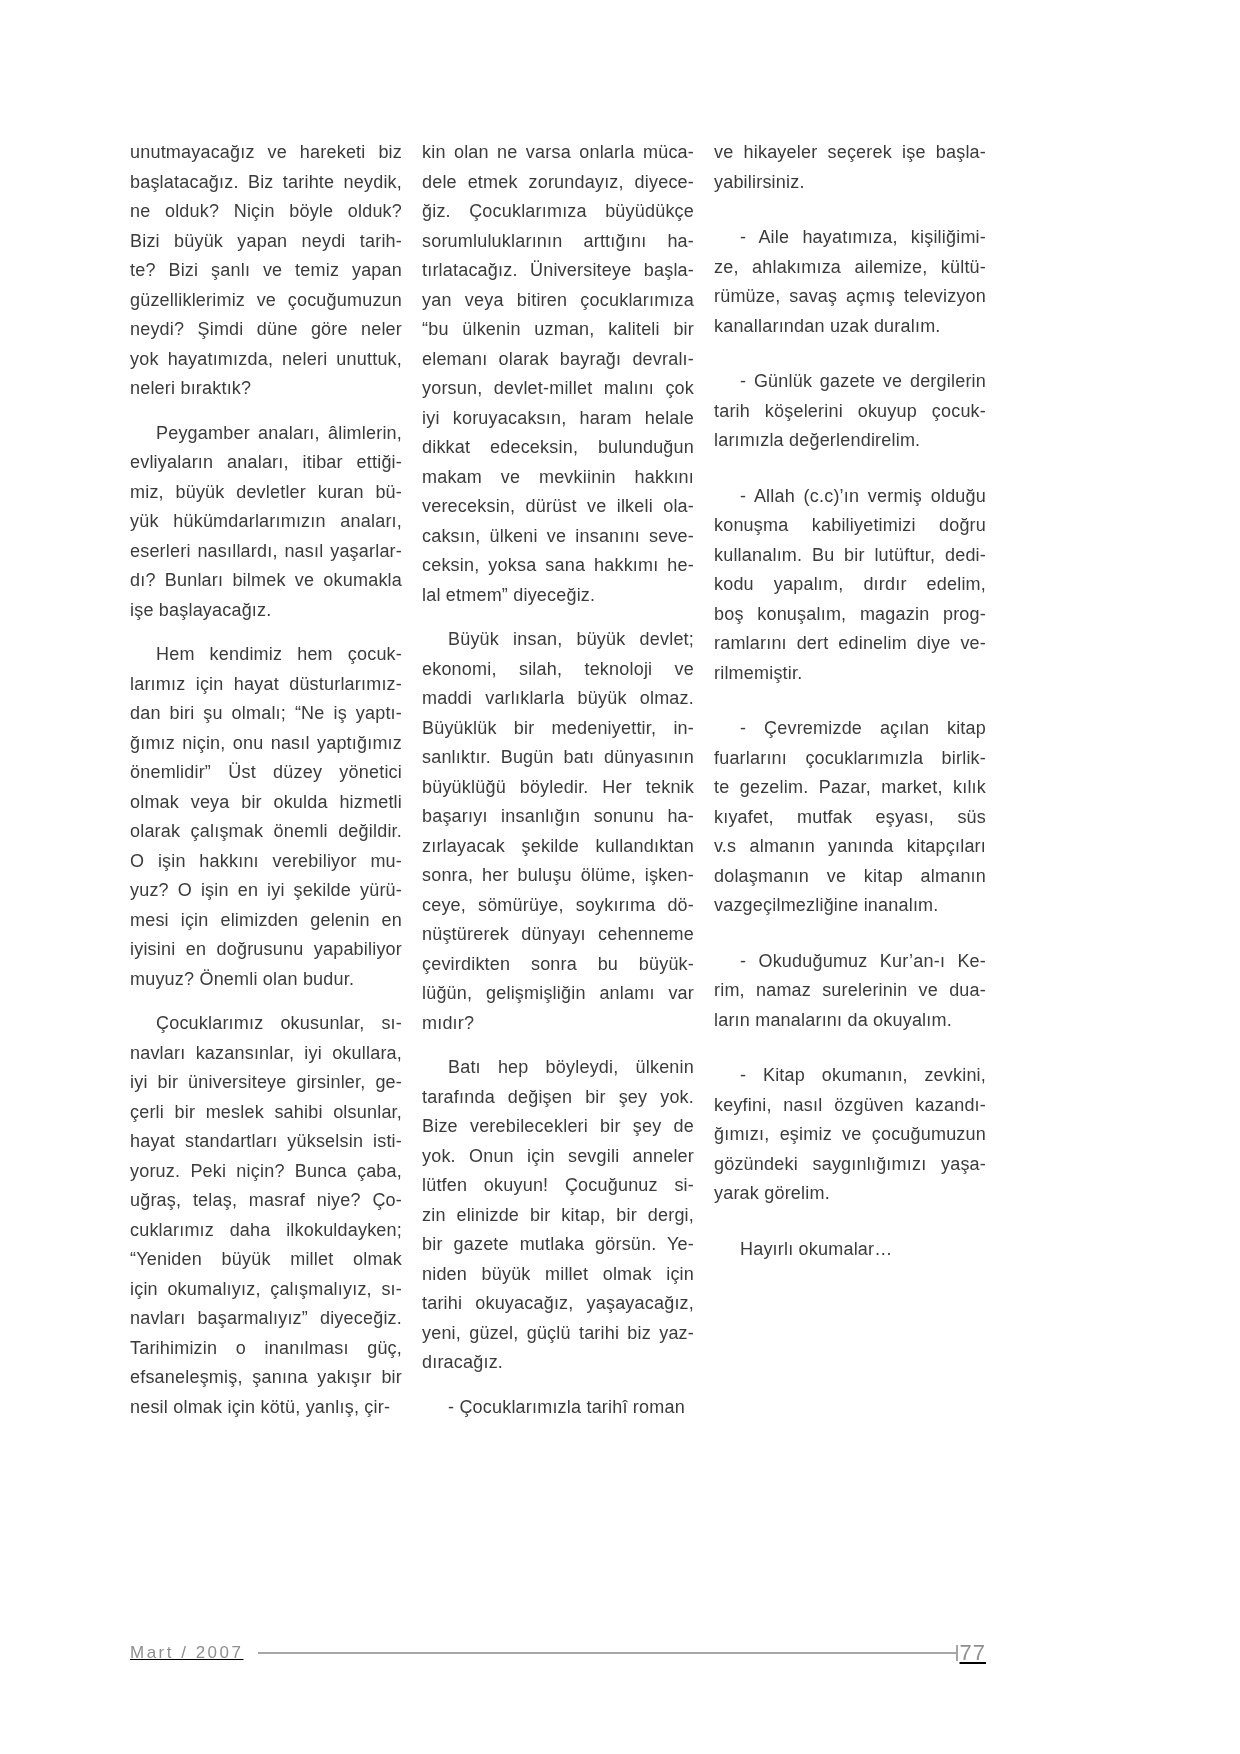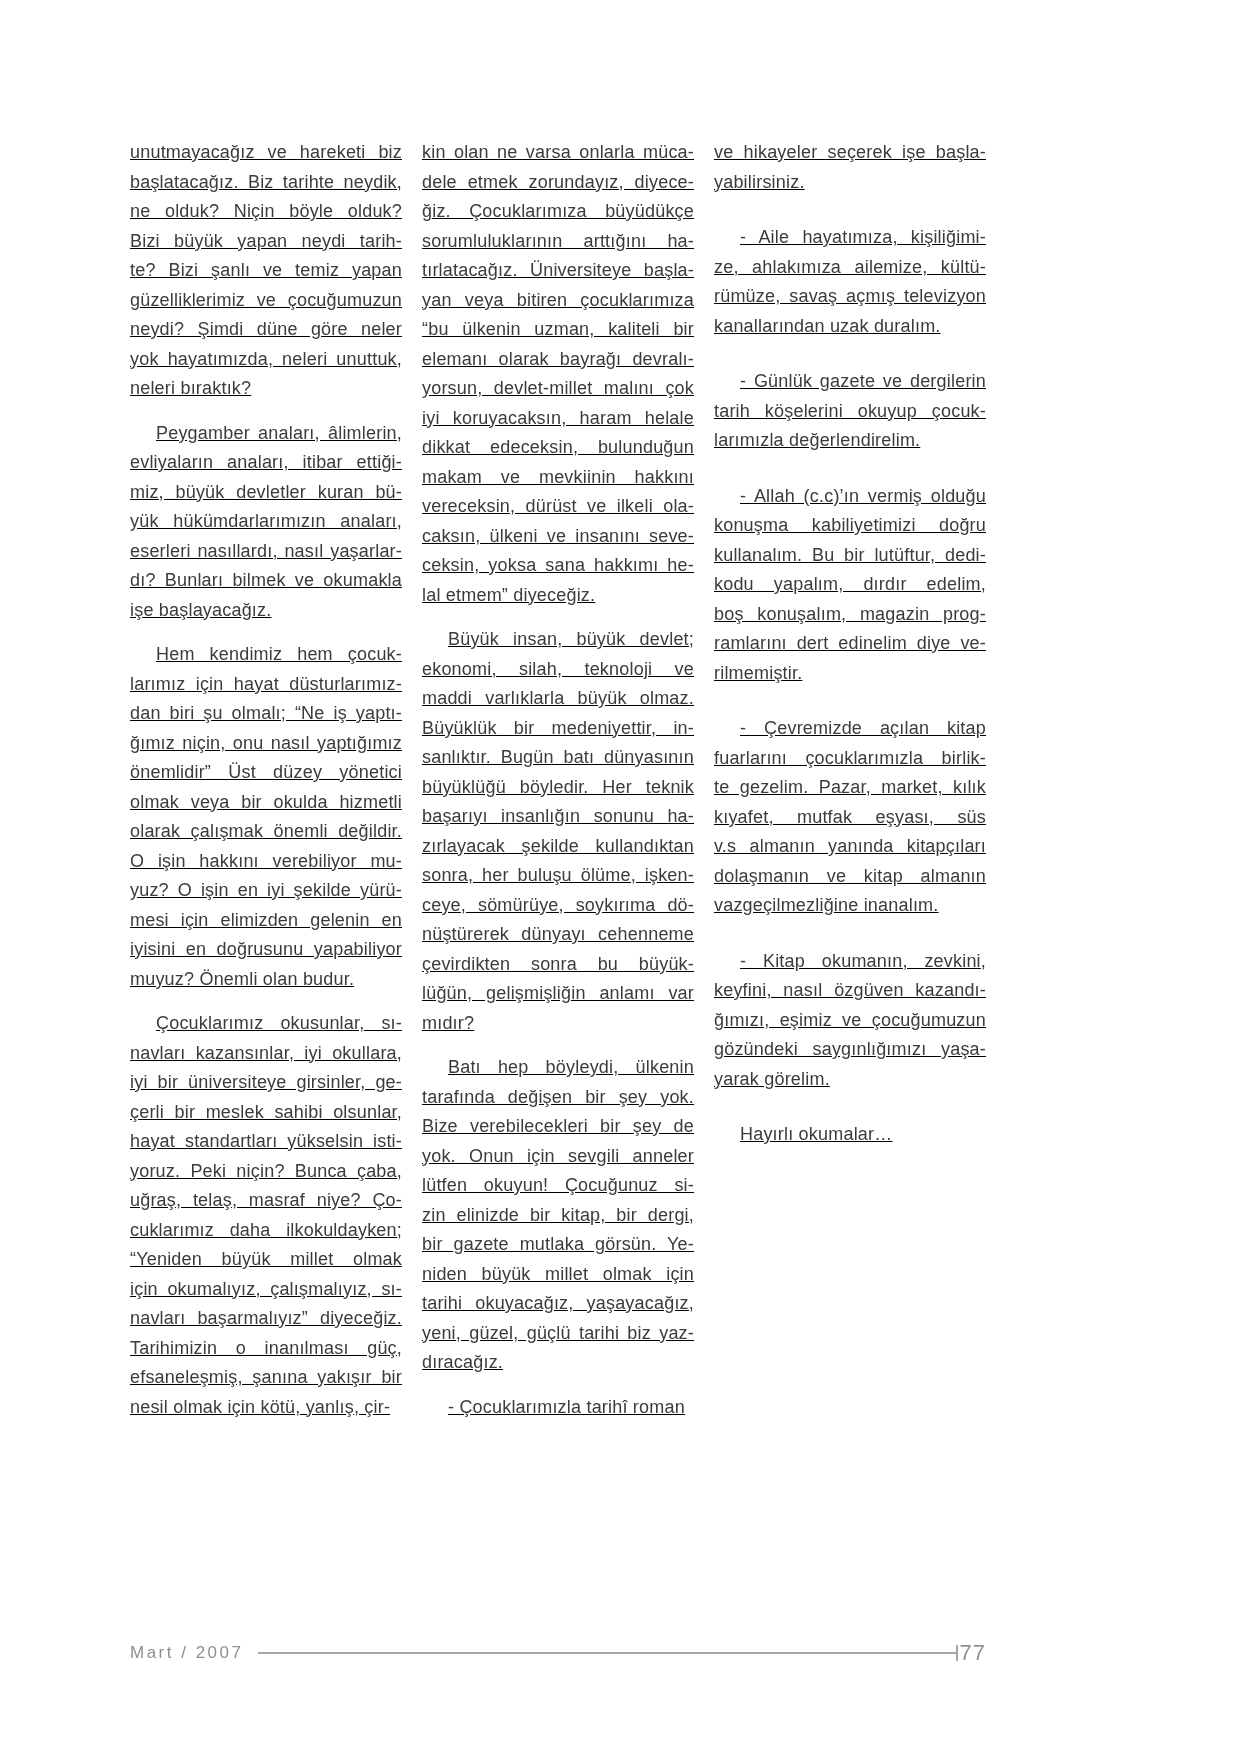--- a/index.html
+++ b/index.html
@@ -19,21 +19,20 @@
     width:1240px;height:1754px;
     background:var(--bg-color);
     overflow:hidden;
   }
   .content{
     position:absolute;
     left:130px;top:138px;
     width:856px;
     display:flex;
     gap:20px;
-    text-decoration:underline;
   }
   .column{
     width:272px;
     font-size:18px;
     line-height:29.5px;
     color:var(--text-color);
     letter-spacing:0.2px;
   }
   .para{margin:0 0 15px 0;}
   .column:nth-child(3) .para{margin-bottom:26px;}
@@ -47,20 +46,21 @@
   
   .line{white-space:normal;max-height:29.5px;}
   .line.last{text-align-last:left;}
   .para.indent .line:first-child{text-indent:26px;}
   .footer{
     position:absolute;
     left:130px;top:1640px;
     width:856px;
     display:flex;
     align-items:center;
+    text-decoration:underline;
   }
   .footer-issue{
     font-size:17px;
     letter-spacing:2.5px;
     color:var(--footer-color);
     white-space:nowrap;
   }
   .footer-rule{
     flex:1;
     height:0;
@@ -218,20 +218,25 @@
         <div class="para indent">
           <div class="line">- Çevremizde açılan kitap</div>
           <div class="line">fuarlarını çocuklarımızla birlik-</div>
           <div class="line">te gezelim. Pazar, market, kılık</div>
           <div class="line">kıyafet, mutfak eşyası, süs eşyası</div>
           <div class="line">v.s almanın yanında kitapçıları</div>
           <div class="line">dolaşmanın ve kitap almanın</div>
           <div class="line last">vazgeçilmezliğine inanalım.</div>
         </div>
         <div class="para indent">
+          <div class="line">- Okuduğumuz Kur’an-ı Ke-</div>
+          <div class="line">rim, namaz surelerinin ve dua-</div>
+          <div class="line last">ların manalarını da okuyalım.</div>
+        </div>
+        <div class="para indent">
           <div class="line">- Kitap okumanın, zevkini,</div>
           <div class="line">keyfini, nasıl özgüven kazandı-</div>
           <div class="line">ğımızı, eşimiz ve çocuğumuzun</div>
           <div class="line">gözündeki saygınlığımızı yaşa-</div>
           <div class="line last">yarak görelim.</div>
         </div>
         <div class="para indent">
           <div class="line last">Hayırlı okumalar…</div>
         </div>
       </div>

